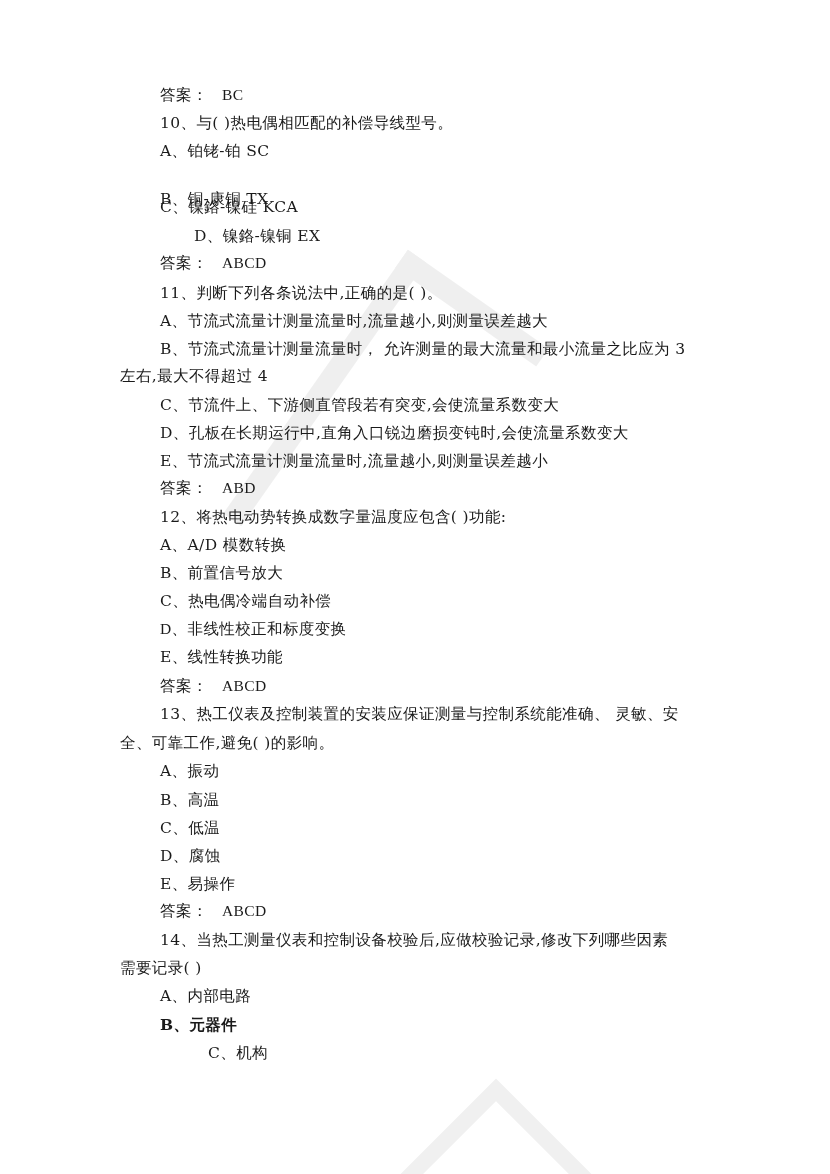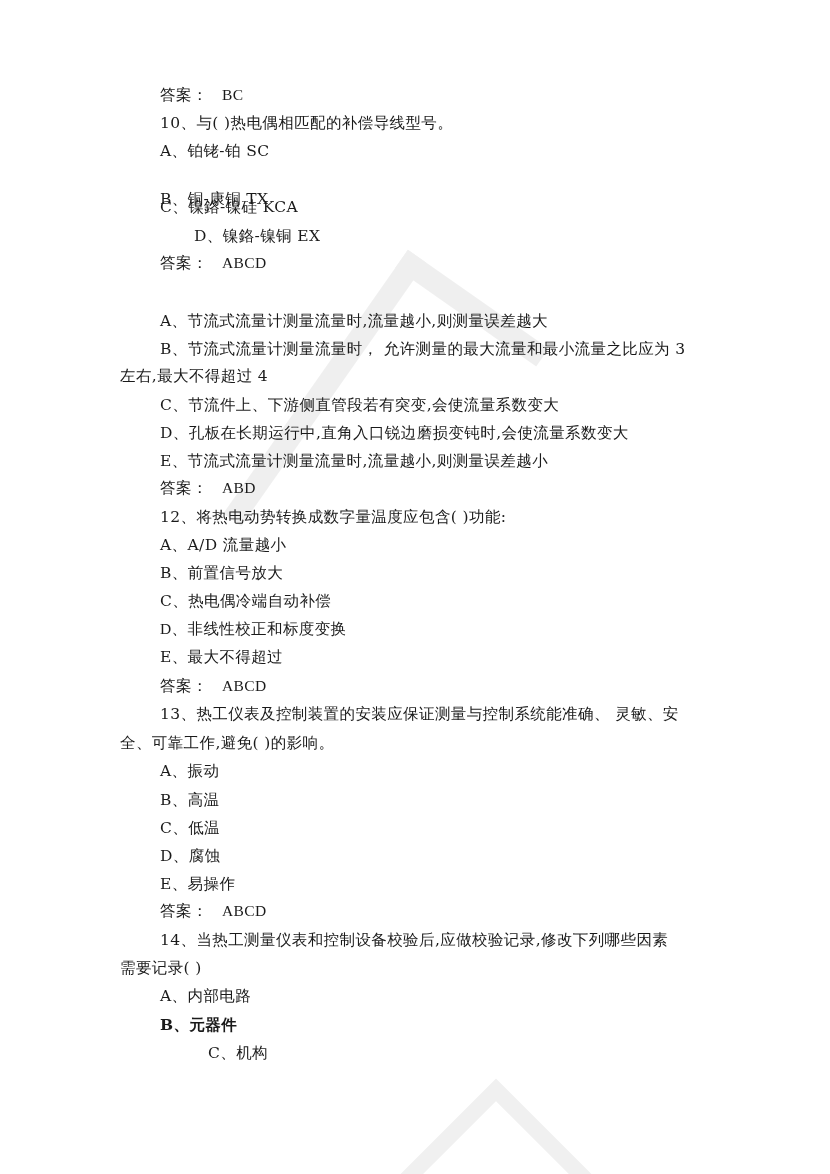--- a/index.html
+++ b/index.html
@@ -71,36 +71,37 @@
 
   <div class="line indent" style="top:113px;">10、与( )热电偶相匹配的补偿导线型号。</div>
   <div class="line indent" style="top:141px;">A、铂铑-铂 SC</div>
   <div class="line indent" style="top:169px;margin-top:20px;">B、铜-康铜 TX</div>
   <div class="line indent" style="top:197px;">C、镍鉻-镍硅 KCA</div>
   <div class="line indent" style="top:226px;margin-left:34px;">D、镍鉻-镍铜 EX</div>
   <div class="line indent" style="top:253px;">
     <span class="answer-label">答案：</span><span class="answer-value">ABCD</span>
   </div>
 
+  <div class="line indent" style="top:283px;">11、判断下列各条说法中,正确的是( )。</div>
   <div class="line indent" style="top:311px;">A、节流式流量计测量流量时,流量越小,则测量误差越大</div>
   <div class="line indent" style="top:339px;">B、节流式流量计测量流量时， 允许测量的最大流量和最小流量之比应为 3</div>
   <div class="line wrap" style="top:366px;">左右,最大不得超过 4</div>
   <div class="line indent" style="top:395px;">C、节流件上、下游侧直管段若有突变,会使流量系数变大</div>
   <div class="line indent" style="top:423px;">D、孔板在长期运行中,直角入口锐边磨损变钝时,会使流量系数变大</div>
   <div class="line indent" style="top:451px;">E、节流式流量计测量流量时,流量越小,则测量误差越小</div>
   <div class="line indent" style="top:478px;">
     <span class="answer-label">答案：</span><span class="answer-value">ABD</span>
   </div>
 
   <div class="line indent" style="top:507px;">12、将热电动势转换成数字量温度应包含( )功能:</div>
-  <div class="line indent" style="top:535px;">A、A/D 流量越小</div>
+  <div class="line indent" style="top:535px;">A、A/D 模数转换</div>
   <div class="line indent" style="top:563px;">B、前置信号放大</div>
   <div class="line indent" style="top:591px;">C、热电偶冷端自动补偿</div>
   <div class="line indent" style="top:619px;font-family:Liberation Serif, serif;">D、非线性校正和标度变换</div>
-  <div class="line indent" style="top:647px;">E、最大不得超过</div>
+  <div class="line indent" style="top:647px;">E、线性转换功能</div>
   <div class="line indent" style="top:676px;">
     <span class="answer-label">答案：</span><span class="answer-value">ABCD</span>
   </div>
 
   <div class="line indent" style="top:704px;">13、热工仪表及控制装置的安装应保证测量与控制系统能准确、 灵敏、安</div>
   <div class="line wrap" style="top:733px;">全、可靠工作,避免( )的影响。</div>
   <div class="line indent" style="top:761px;">A、振动</div>
   <div class="line indent" style="top:790px;">B、高温</div>
   <div class="line indent" style="top:818px;">C、低温</div>
   <div class="line indent" style="top:846px;">D、腐蚀</div>

